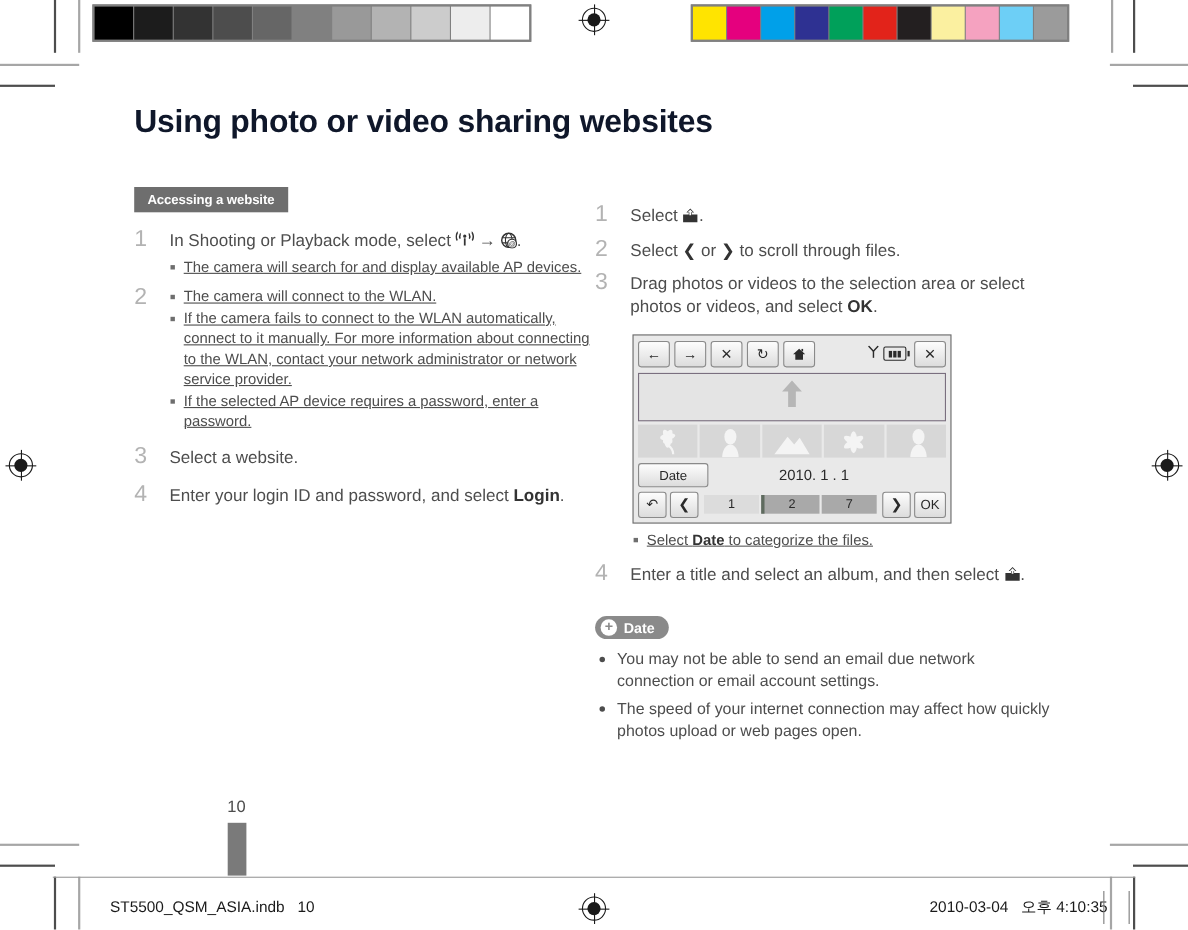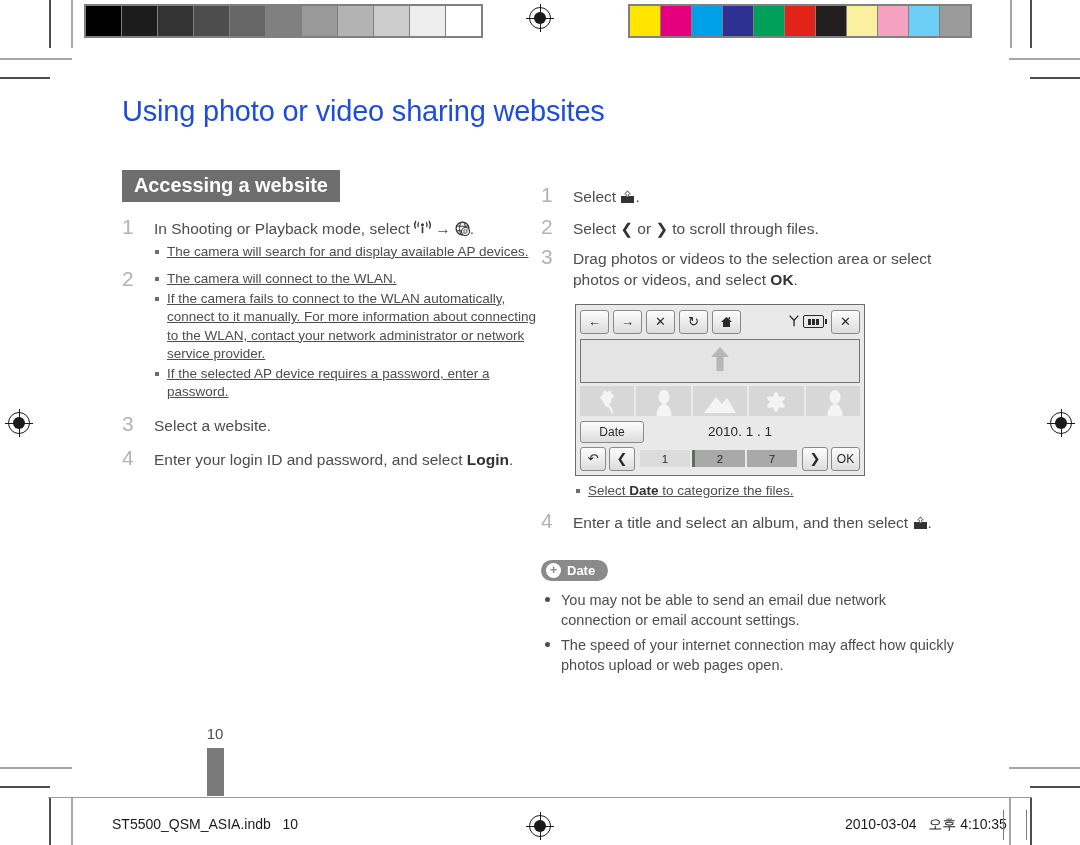--- a/index.html
+++ b/index.html
@@ -29,31 +29,31 @@
   .reg-mark .vline{position:absolute;top:0;left:13.5px;width:1.5px;height:28px;background:#1a1a1a;}
 
   
   .crop{position:absolute;background:#4d4d4d;}
   .crop.light{background:#a6a6a6;}
 
   
   .content{position:absolute;left:122px;top:96px;width:838px;}
 
   h1.title{
-    font-size:29px;font-weight:normal;color:#1d4ed8;
+    font-size:29px;font-weight:bold;color:#0f172a;
     margin:0;letter-spacing:-0.2px;line-height:1.1;
   }
 
   .columns{display:flex;margin-top:42px;}
   .col-left{width:420px;}
   .col-right{width:420px;}
 
   .section-head{
     display:inline-block;background:#6e6e6e;color:#ffffff;
-    font-size:20px;font-weight:bold;padding:4px 12px 5px 12px;
+    font-size:12px;font-weight:bold;padding:4px 12px 5px 12px;
     letter-spacing:-0.1px;
     text-align:center;
   }
 
   ol.steps{list-style:none;margin:16px 0 0 0;padding:0;}
   ol.steps > li{
     position:relative;padding-left:32px;
     font-size:15.5px;line-height:21px;color:#4d4d4d;
     margin-bottom:9px;
   }
@@ -148,21 +148,21 @@
   .pagenum{position:absolute;left:200px;top:725px;text-align:center;width:30px;}
   .pagenum .n{font-size:15px;color:#4d4d4d;}
   .pagenum .bar{width:17px;height:48px;background:#7a7a7a;margin:6px auto 0 auto;}
 
   
   .footer-line{position:absolute;left:48px;right:48px;top:797px;height:1px;background:#9a9a9a;}
   .footer{
     position:absolute;top:816px;left:0;right:0;height:22px;
     font-size:14px;color:#1a1a1a;
   }
-  .footer .left{position:absolute;left:112px;white-space:pre;}
+  .footer .left{position:absolute;left:100px;white-space:pre;}
   .footer .right{position:absolute;left:845px;white-space:pre;}
   .footer .mid{position:absolute;left:527px;top:-10px;}
   .footer .tick{position:absolute;top:-6px;width:1px;height:30px;background:#7a7a7a;}
 </style>
 </head>
 <body>
 
 <div class="page">
 
   <div id="gray-strip" class="swatch-strip">

